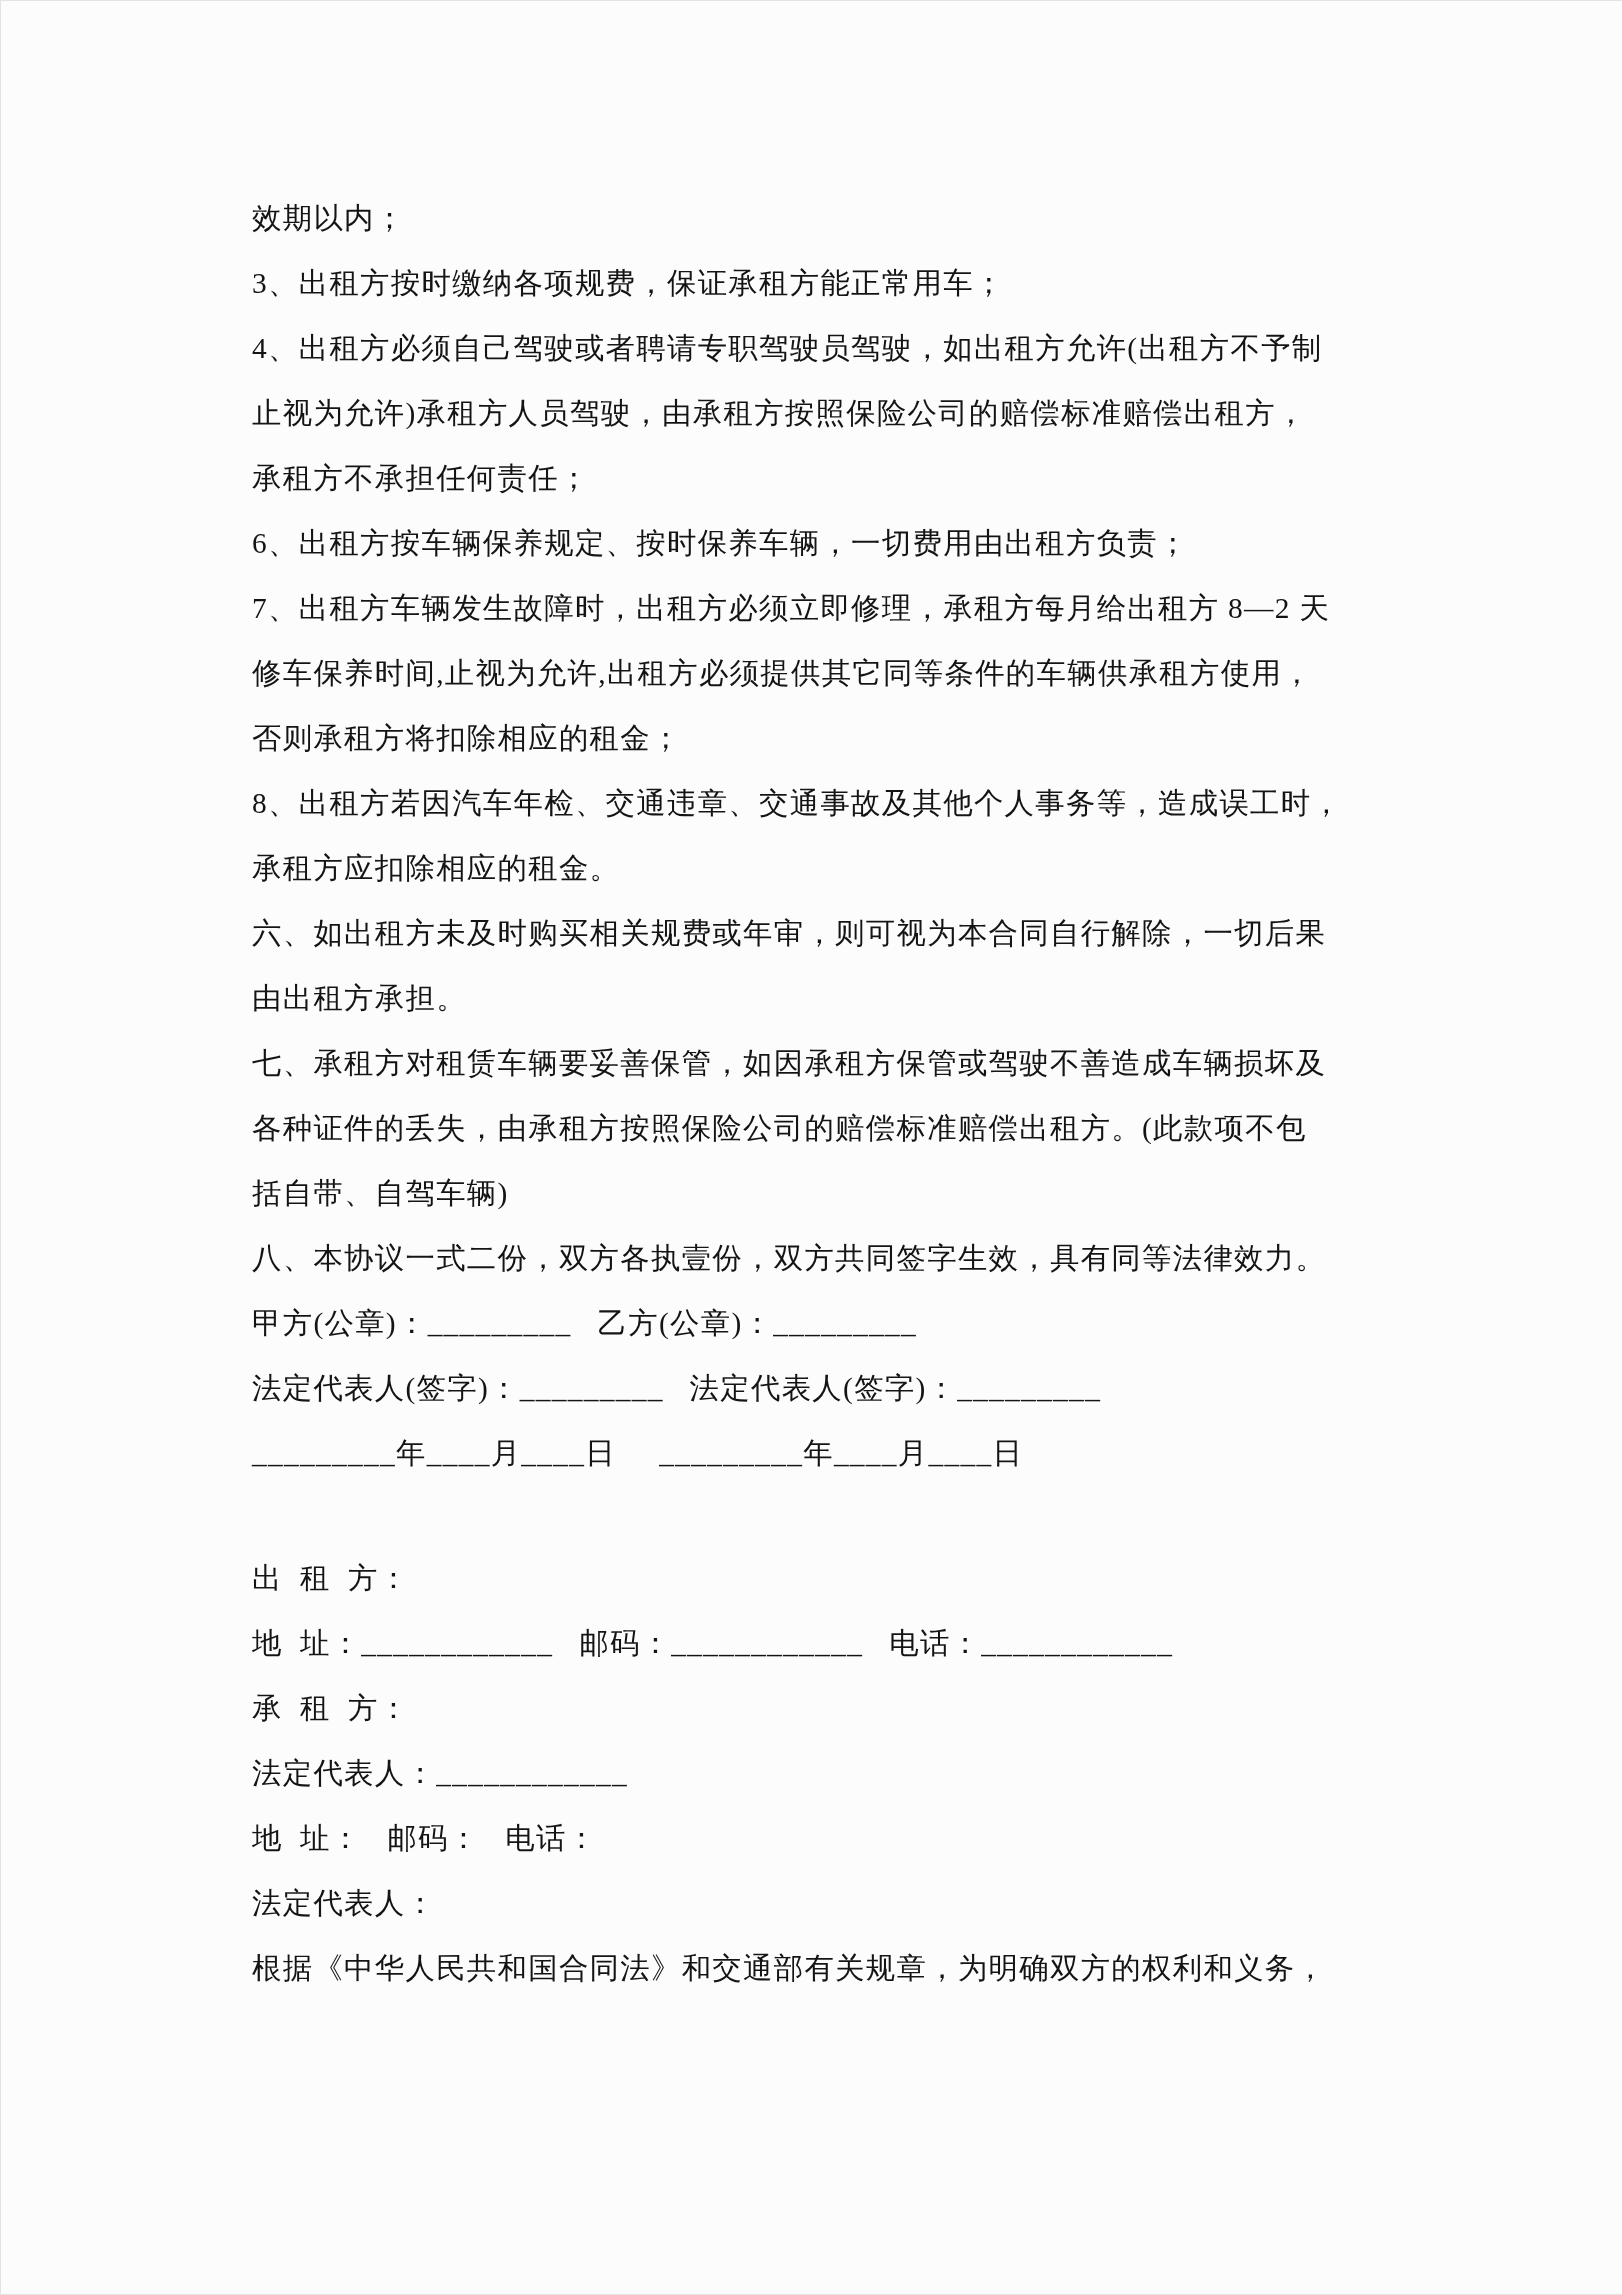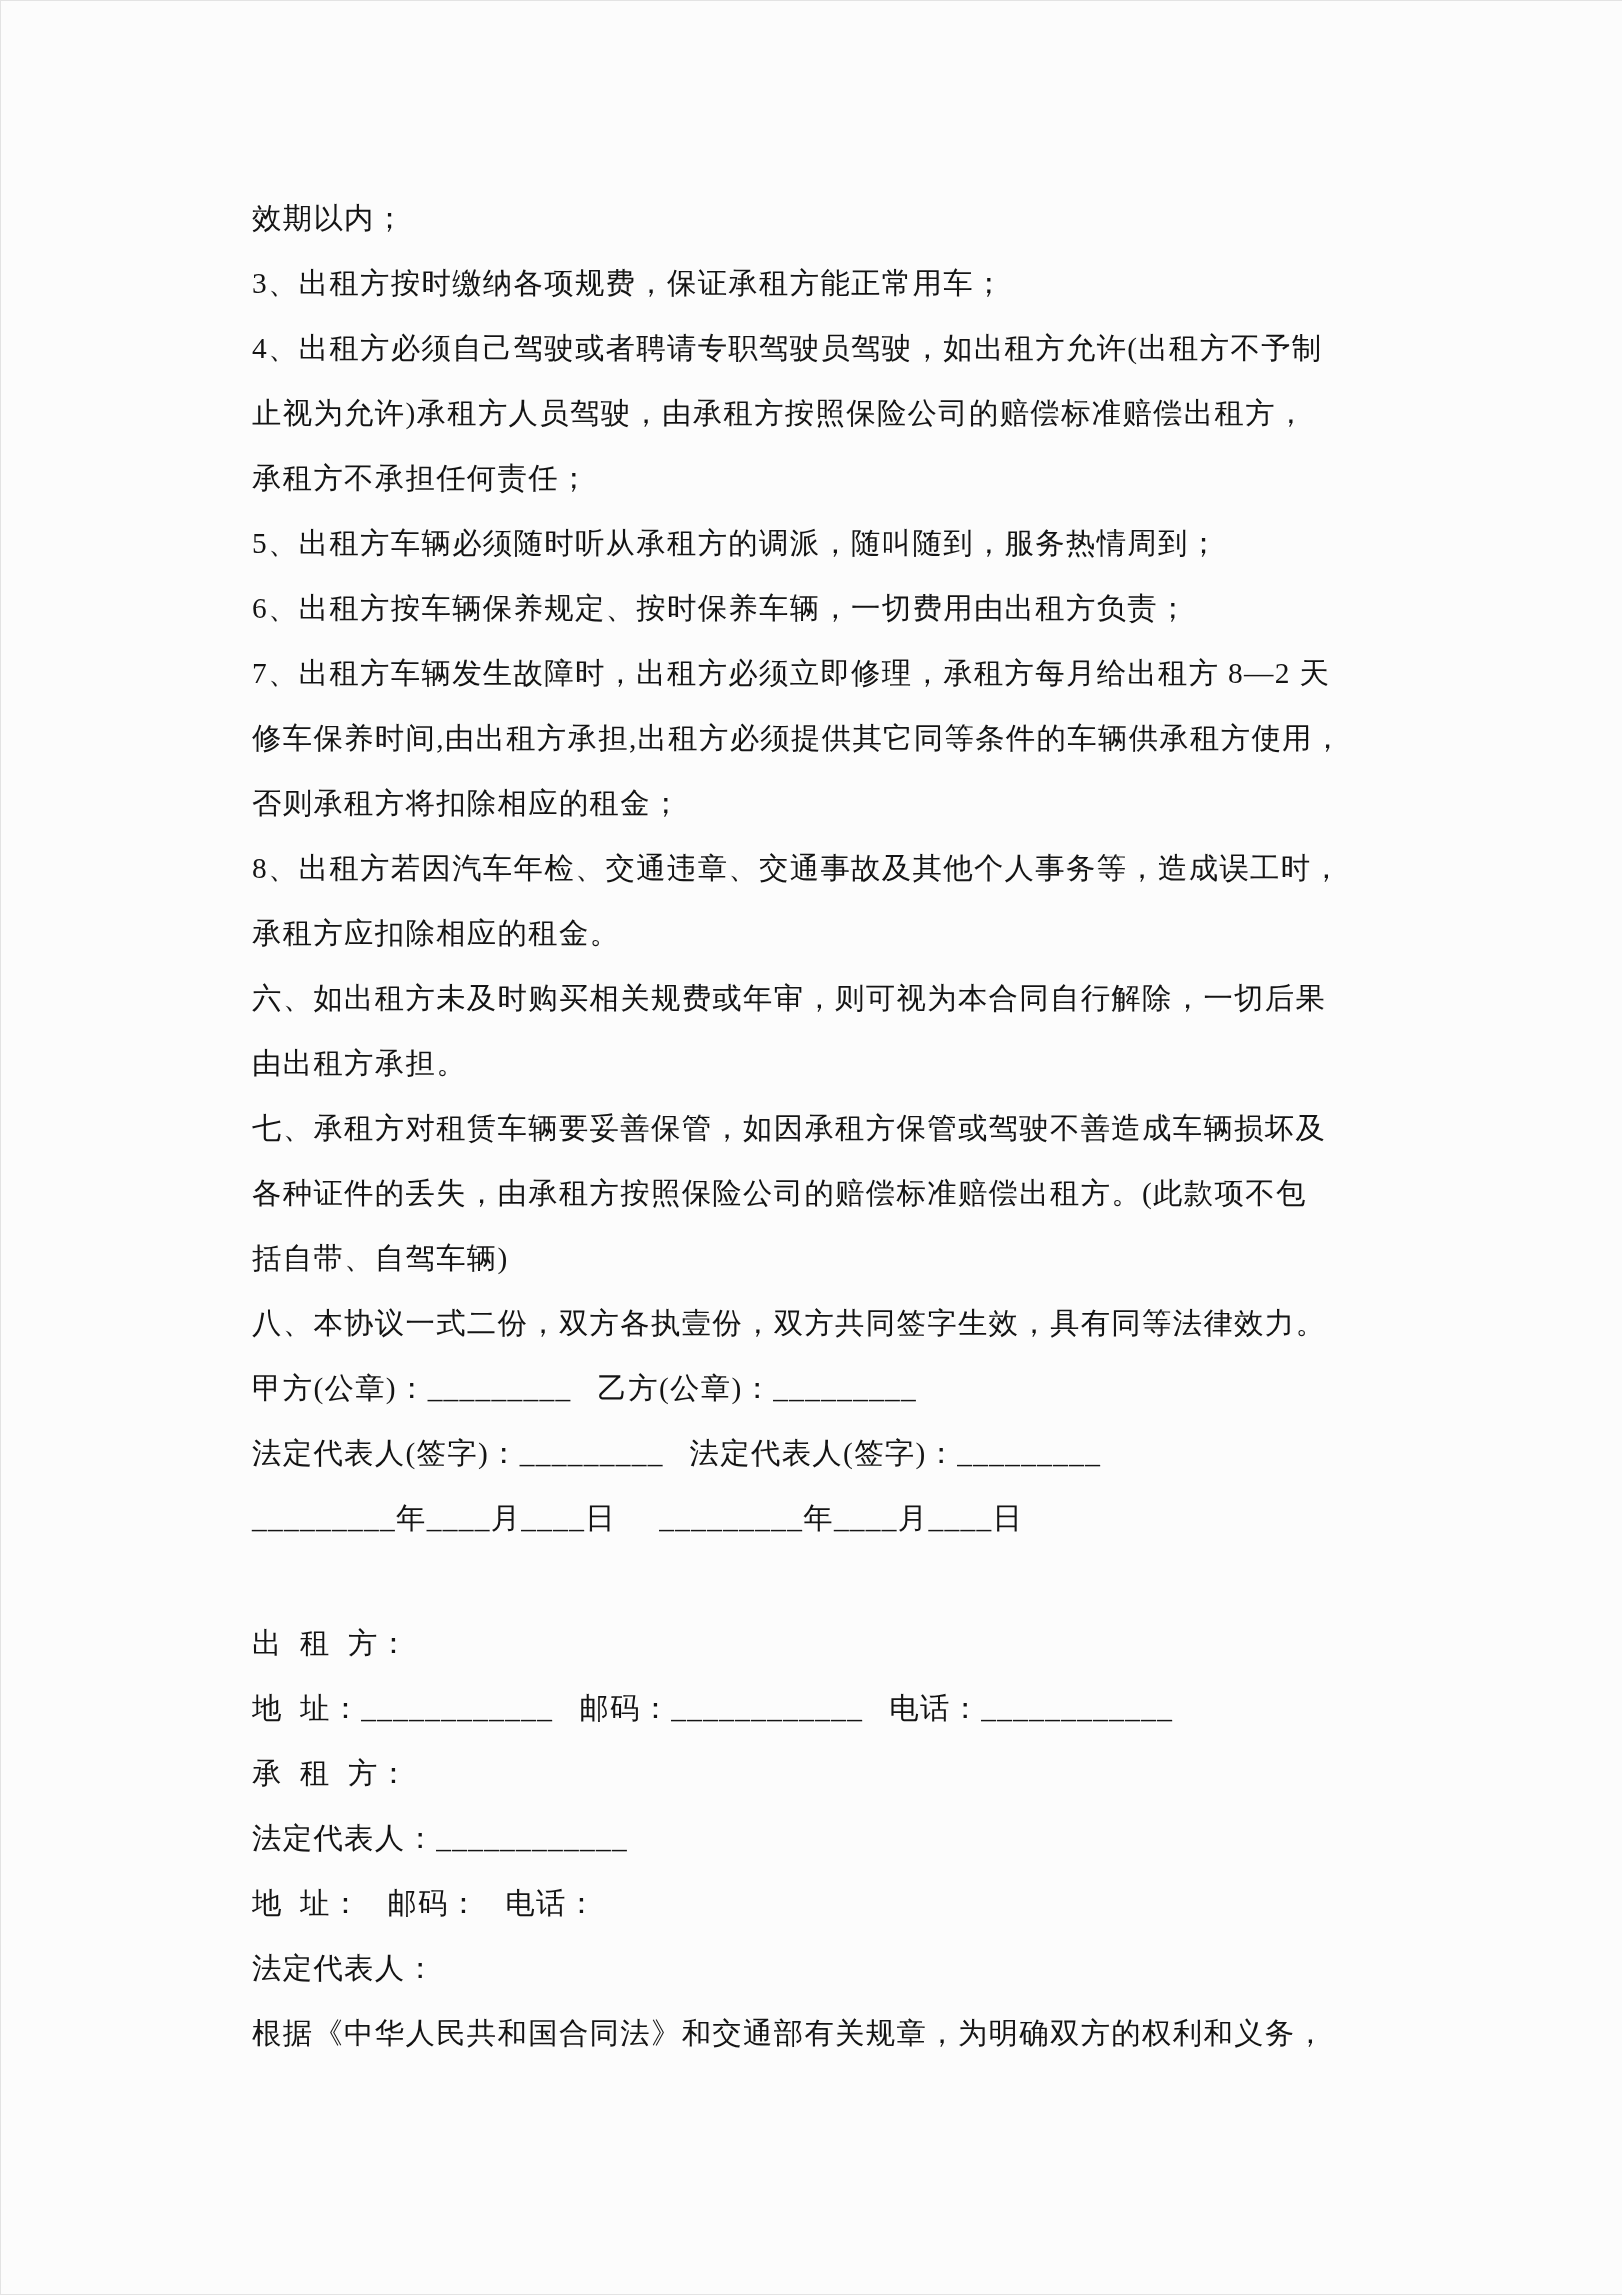--- a/index.html
+++ b/index.html
@@ -39,24 +39,23 @@
 </head>
 <body>
 
 <div class="page">
   <div class="content">
     <div class="line">效期以内；</div>
     <div class="line">3、出租方按时缴纳各项规费，保证承租方能正常用车；</div>
     <div class="line">4、出租方必须自己驾驶或者聘请专职驾驶员驾驶，如出租方允许(出租方不予制</div>
     <div class="line">止视为允许)承租方人员驾驶，由承租方按照保险公司的赔偿标准赔偿出租方，</div>
     <div class="line">承租方不承担任何责任；</div>
-    <div class="line">5、出租方车辆必须随时听从承租方的调派，随叫随到，服务热情周到；</div>
     <div class="line">6、出租方按车辆保养规定、按时保养车辆，一切费用由出租方负责；</div>
     <div class="line">7、出租方车辆发生故障时，出租方必须立即修理，承租方每月给出租方 8—2 天</div>
-    <div class="line">修车保养时间,由出租方承担,出租方必须提供其它同等条件的车辆供承租方使用，</div>
+    <div class="line">修车保养时间,止视为允许,出租方必须提供其它同等条件的车辆供承租方使用，</div>
     <div class="line">否则承租方将扣除相应的租金；</div>
     <div class="line">8、出租方若因汽车年检、交通违章、交通事故及其他个人事务等，造成误工时，</div>
     <div class="line">承租方应扣除相应的租金。</div>
     <div class="line">六、如出租方未及时购买相关规费或年审，则可视为本合同自行解除，一切后果</div>
     <div class="line">由出租方承担。</div>
     <div class="line">七、承租方对租赁车辆要妥善保管，如因承租方保管或驾驶不善造成车辆损坏及</div>
     <div class="line">各种证件的丢失，由承租方按照保险公司的赔偿标准赔偿出租方。(此款项不包</div>
     <div class="line">括自带、自驾车辆)</div>
     <div class="line">八、本协议一式二份，双方各执壹份，双方共同签字生效，具有同等法律效力。</div>
     <div class="line">甲方(公章)：_________   乙方(公章)：_________</div>

